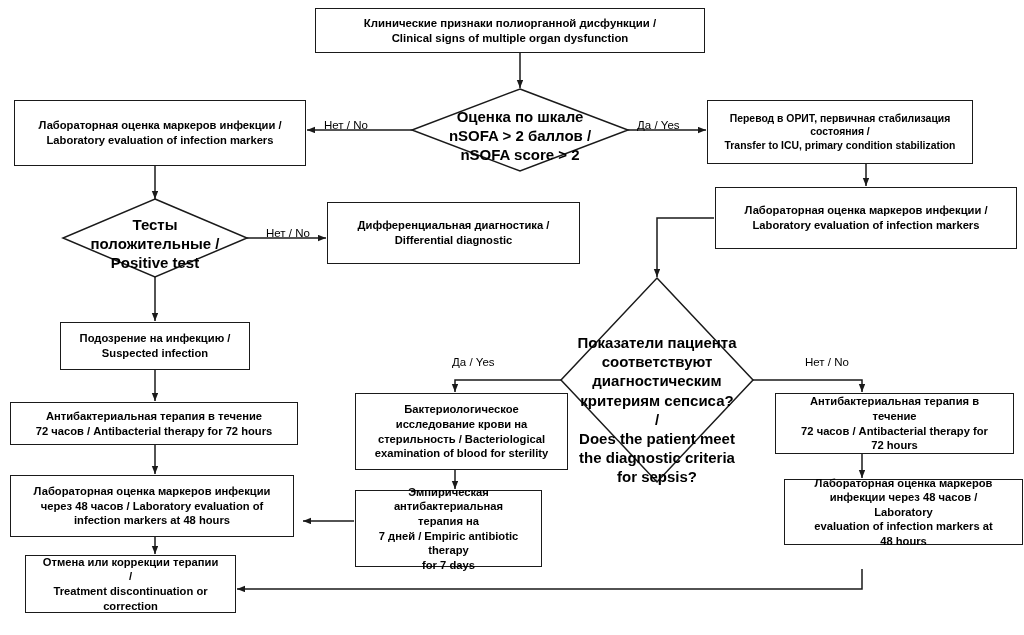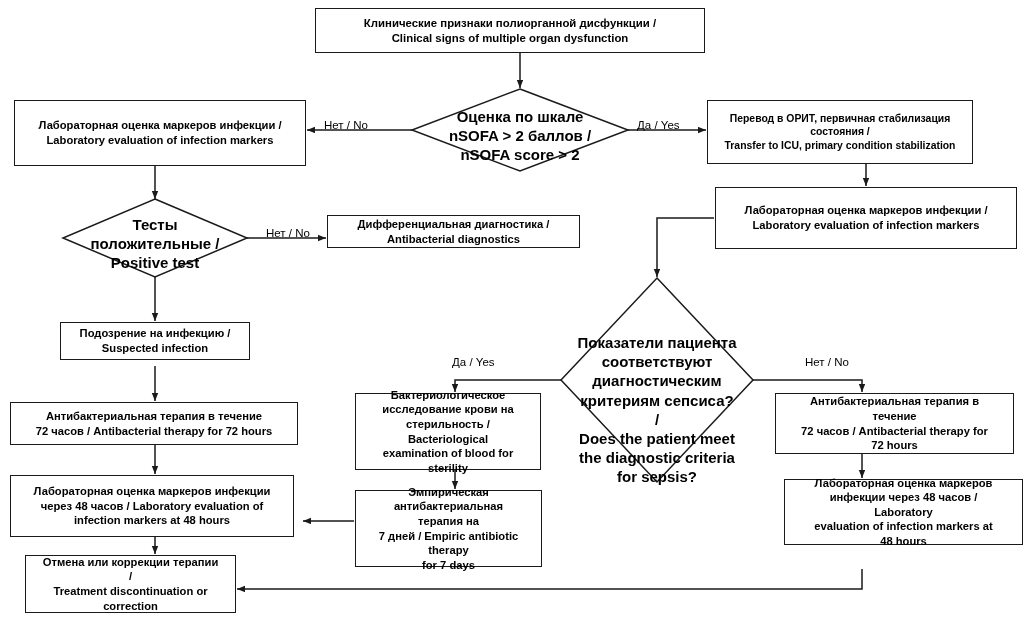--- a/index.html
+++ b/index.html
@@ -94,28 +94,28 @@
     </div>
   </div>
 
   <div class="node" style="left:715px;top:187px;width:302px;height:62px;">
     <div>
       <span>Лабораторная оценка маркеров инфекции /</span><br>
       <span>Laboratory evaluation of infection markers</span>
     </div>
   </div>
 
-  <div class="node" style="left:327px;top:215px;width:253px;height:33px;">
+  <div class="node" style="left:327px;top:202px;width:253px;height:62px;">
     <div>
       <span>Дифференциальная диагностика /</span><br>
-      <span>Antibacterial diagnostics</span>
-    </div>
-  </div>
-
-  <div class="node" style="left:60px;top:322px;width:190px;height:38px;">
+      <span>Differential diagnostic</span>
+    </div>
+  </div>
+
+  <div class="node" style="left:60px;top:322px;width:190px;height:48px;">
     <div>
       <span>Подозрение на инфекцию /</span><br>
       <span>Suspected infection</span>
     </div>
   </div>
 
   <div class="node" style="left:10px;top:402px;width:288px;height:43px;">
     <div>
       <span>Антибактериальная терапия в течение</span><br>
       <span>72 часов / Antibacterial therapy for 72 hours</span>
@@ -131,21 +131,21 @@
   </div>
 
   <div class="node" style="left:25px;top:555px;width:211px;height:58px;">
     <div>
       <span>Отмена или коррекции терапии /</span><br>
       <span>Treatment discontinuation or</span><br>
       <span>correction</span>
     </div>
   </div>
 
-  <div class="node" style="left:355px;top:393px;width:186px;height:77px;">
+  <div class="node" style="left:355px;top:393px;width:213px;height:77px;">
     <div>
       <span>Бактериологическое</span><br>
       <span>исследование крови на</span><br>
       <span>стерильность / Bacteriological</span><br>
       <span>examination of blood for sterility</span>
     </div>
   </div>
 
   <div class="node" style="left:355px;top:490px;width:187px;height:77px;">
     <div>

